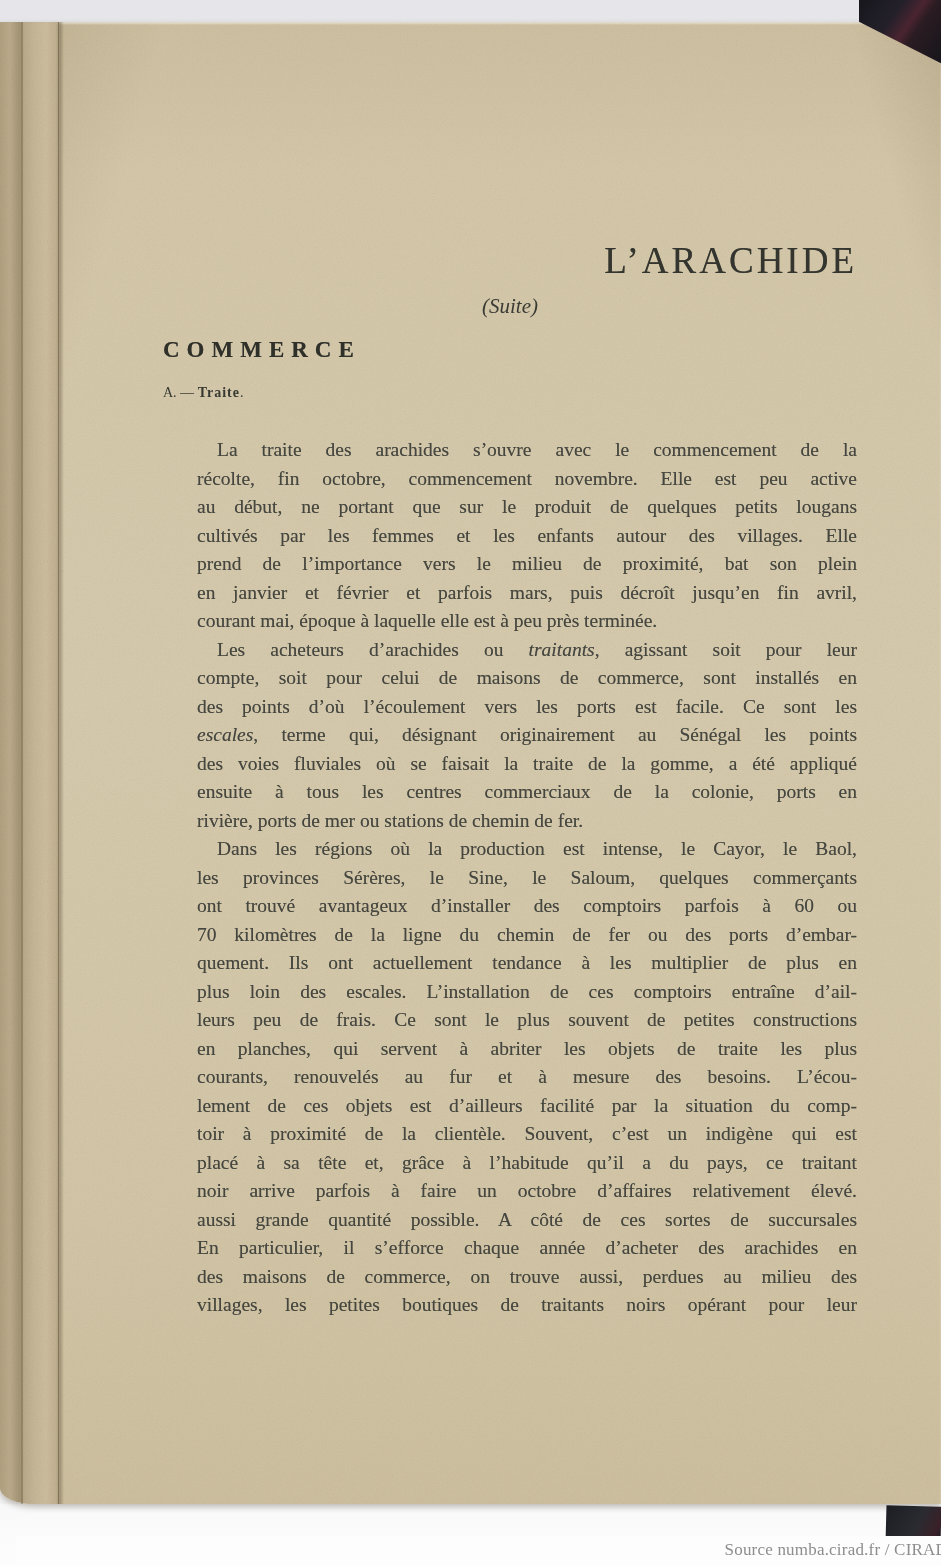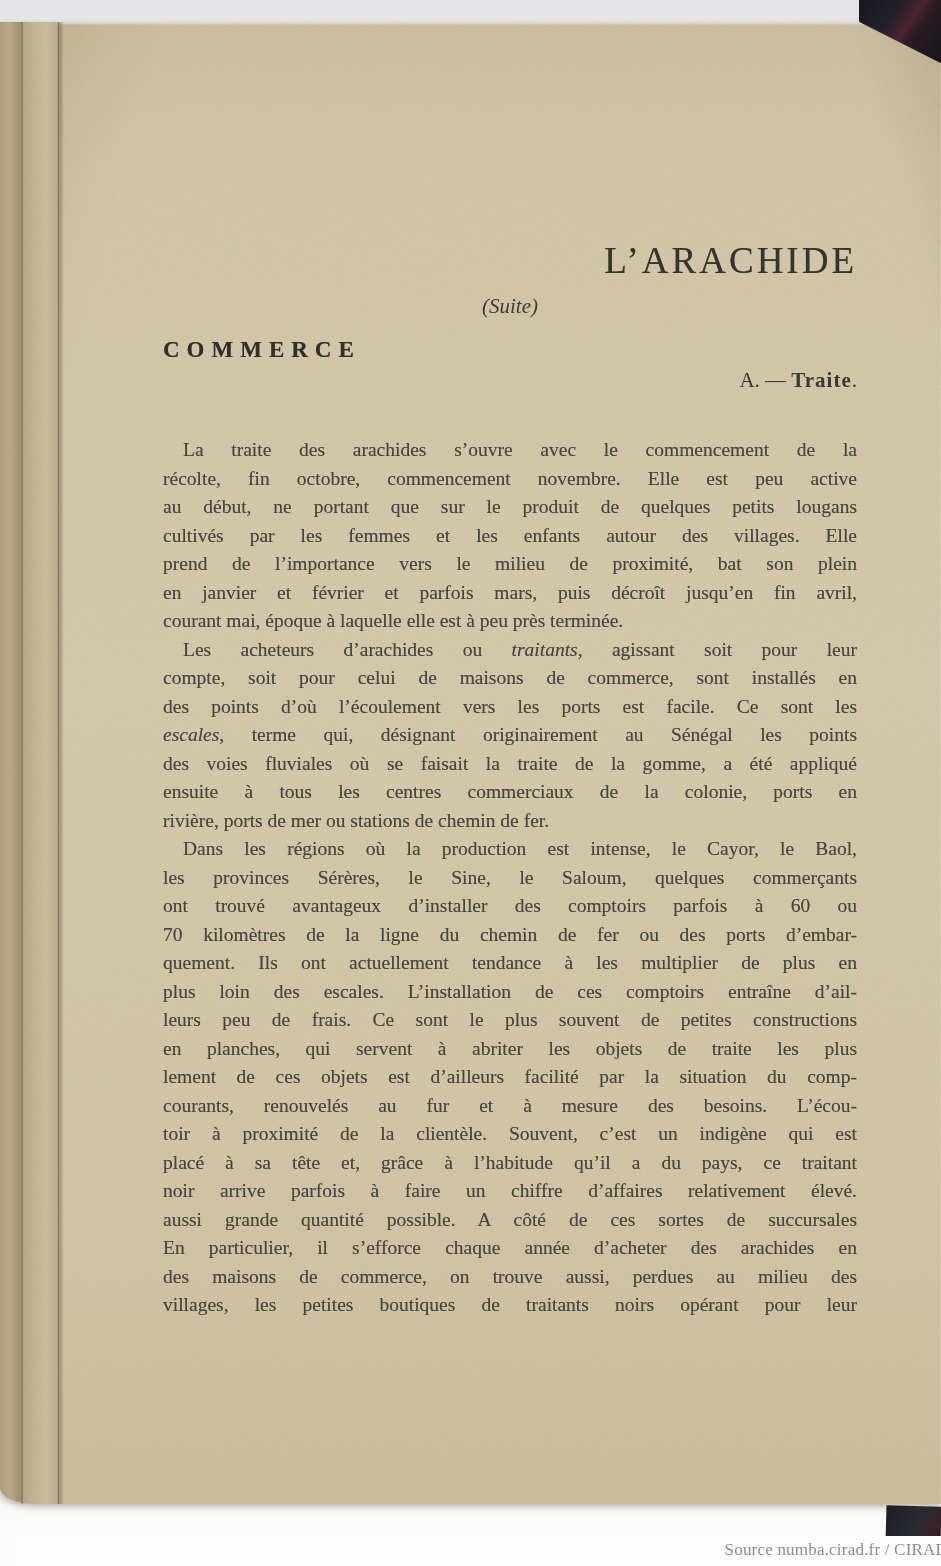--- a/index.html
+++ b/index.html
@@ -41,26 +41,26 @@
     transform:rotate(1.5deg);
   }
   
   .content{position:absolute;left:163px;top:0;width:694px;color:#45463f;}
   .h-title{position:absolute;top:239px;left:0;width:100%;text-align:right;
     font-size:37px;letter-spacing:3px;color:#34352e;text-shadow:0 0 0.6px rgba(52,53,46,0.55);}
   .h-subtitle{position:absolute;top:294px;left:0;width:100%;text-align:center;
     font-size:21px;font-style:italic;color:#3a3b34;}
   .h-section{position:absolute;top:337px;left:0;width:100%;text-align:left;
     font-size:23px;font-weight:bold;letter-spacing:7px;color:#2f302a;text-shadow:0 0 0.6px rgba(47,48,42,0.6);}
-  .h-subsection{position:absolute;top:368px;left:0;width:100%;text-align:right;
-    font-size:21px;color:#383931;}
+  .h-subsection{position:absolute;top:385px;left:0;width:100%;text-align:left;
+    font-size:14px;color:#383931;}
   .h-subsection .emph{font-weight:bold;letter-spacing:1px;}
   .bodytext{position:absolute;top:436px;left:0;width:694px;
     font-size:19.5px;color:#45463f;text-shadow:0 0 0.5px rgba(66,67,60,0.5);}
-  .line{height:28.5px;line-height:28.5px;text-align:justify;text-align-last:justify;white-space:nowrap;}
+  .line{height:28.5px;line-height:28.5px;text-align:justify;text-align-last:justify;white-space:nowrap;margin-left:34px;}
   .line.lastline{text-align-last:left;}
   .line.firstline{text-indent:20px;}
   .it{font-style:italic;}
   
   .footer{
     position:absolute;left:0;top:1536px;width:941px;height:30px;background:#fdfdfd;
     font-family:Liberation Serif, serif;
     margin-left:16px;
   }
   .footer span{
@@ -116,25 +116,25 @@
         </div>
         <div>
           <div class="line firstline"><span>Dans les régions où la production est intense, le Cayor, le Baol,</span></div>
           <div class="line"><span>les provinces Sérères, le Sine, le Saloum, quelques commerçants</span></div>
           <div class="line"><span>ont trouvé avantageux d’installer des comptoirs parfois à 60 ou</span></div>
           <div class="line"><span>70 kilomètres de la ligne du chemin de fer ou des ports d’embar-</span></div>
           <div class="line"><span>quement. Ils ont actuellement tendance à les multiplier de plus en</span></div>
           <div class="line"><span>plus loin des escales. L’installation de ces comptoirs entraîne d’ail-</span></div>
           <div class="line"><span>leurs peu de frais. Ce sont le plus souvent de petites constructions</span></div>
           <div class="line"><span>en planches, qui servent à abriter les objets de traite les plus</span></div>
+          <div class="line"><span>courants, renouvelés au fur  et à mesure des besoins. L’écou-</span></div>
           <div class="line"><span>lement de ces objets est d’ailleurs facilité par la situation du comp-</span></div>
-          <div class="line"><span>courants, renouvelés au fur  et à mesure des besoins. L’écou-</span></div>
           <div class="line"><span>toir à proximité de la clientèle. Souvent, c’est un indigène qui est</span></div>
           <div class="line"><span>placé à sa tête et, grâce à l’habitude qu’il a du pays, ce traitant</span></div>
-          <div class="line"><span>noir arrive parfois à faire un chiffre d’affaires relativement élevé.</span></div>
+          <div class="line"><span>noir arrive parfois à faire un octobre d’affaires relativement élevé.</span></div>
           <div class="line"><span>aussi grande quantité possible. A côté de ces sortes de succursales</span></div>
           <div class="line"><span>En particulier, il s’efforce chaque année d’acheter des arachides en</span></div>
           <div class="line"><span>des maisons de commerce, on trouve aussi, perdues au milieu des</span></div>
           <div class="line"><span>villages, les petites boutiques de traitants noirs opérant pour leur</span></div>
         </div>
       </div>
   </div>
 
   <div class="footer">
     <span>Source numba.cirad.fr / CIRAD</span>

